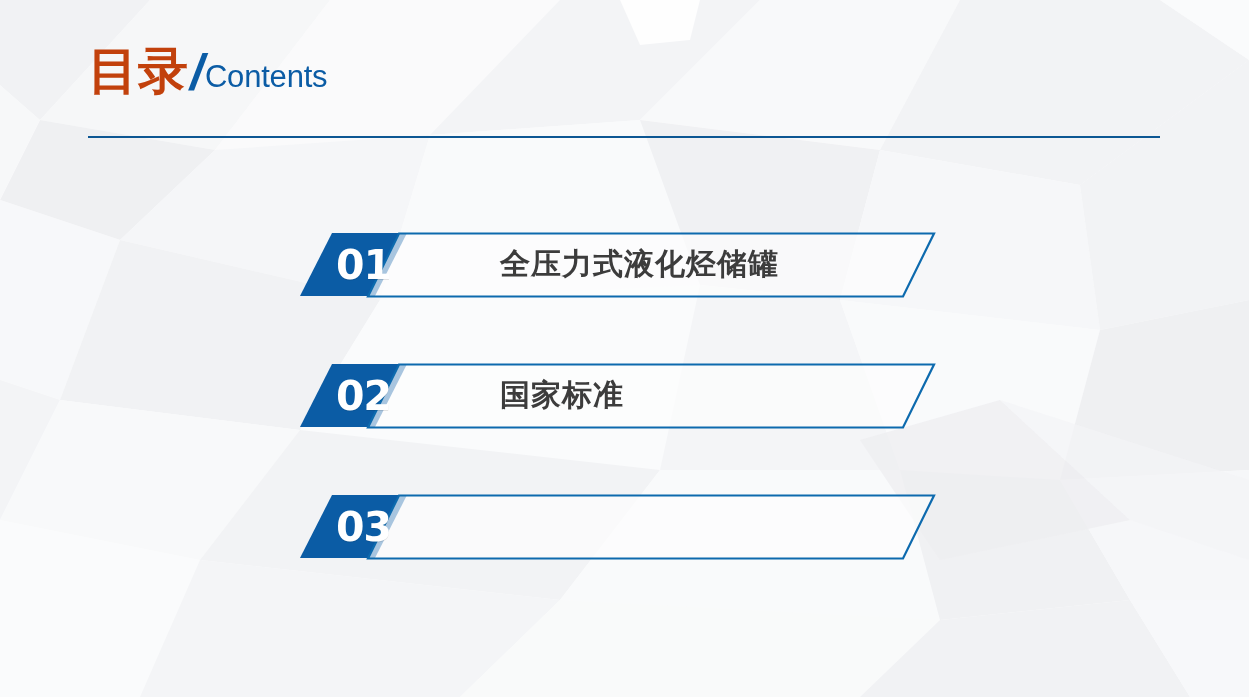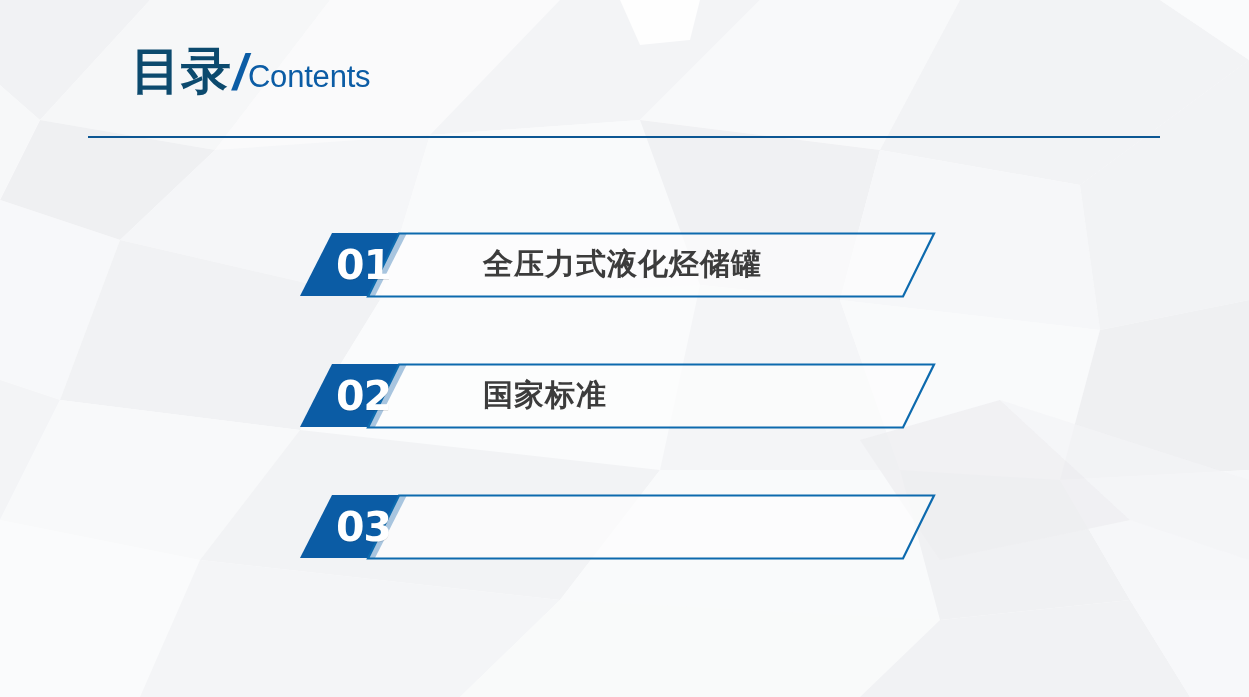--- a/index.html
+++ b/index.html
@@ -40,23 +40,22 @@
   #title-row {
     display: flex;
     align-items: baseline;
     line-height: 1;
     white-space: nowrap;
   }
 
   #title-cn {
     font-size: 50px;
     font-weight: bold;
-    color: #0c4a6e;
+    color: #c2410c;
     letter-spacing: 0px;
-    margin-left: 43px;
   }
 
   #title-slash {
     font-size: 50px;
     font-weight: bold;
     color: #0b5ca5;
     font-style: italic;
     padding: 0 1px 0 2px;
     transform: translateY(1px);
   }
@@ -116,21 +115,21 @@
     font-family: "DejaVu Sans", "Liberation Sans", sans-serif;
     letter-spacing: -1px;
     transform: skewX(-1deg);
     text-shadow: 0 1px 0 rgba(0,0,0,0.10);
     pointer-events: none;
   }
 
   .row-label {
     position: absolute;
     top: 0;
-    left: 483px;
+    left: 500px;
     height: 65px;
     display: flex;
     align-items: center;
     font-size: 30px;
     font-weight: bold;
     color: #3c3c3c;
     letter-spacing: 1px;
     white-space: nowrap;
   }
 </style>

